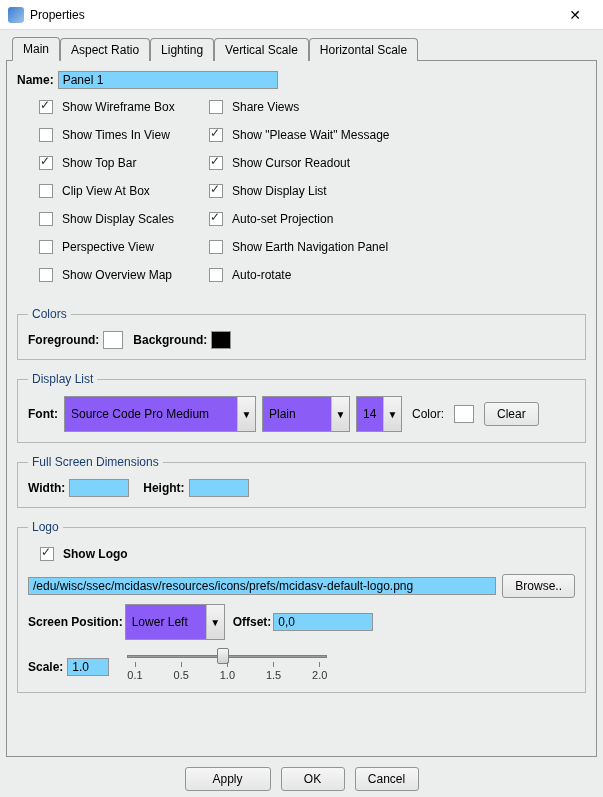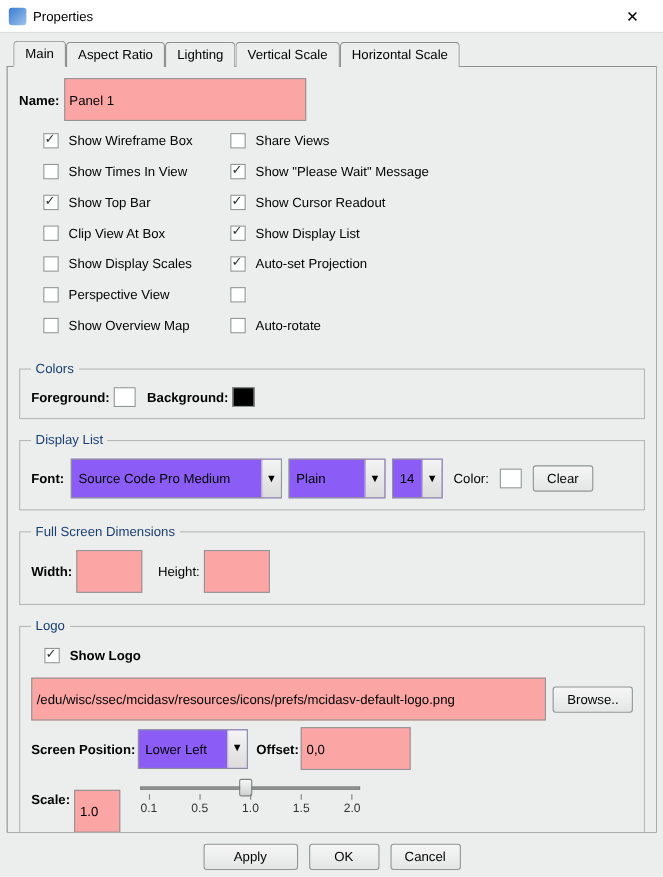--- a/index.html
+++ b/index.html
@@ -67,25 +67,25 @@
     border: 1px solid #8e9191;
     padding: 10px;
     background: #eceded;
     flex: 1;
     overflow: auto;
   }
   .row { display: flex; align-items: center; margin-bottom: 6px; }
   .row > label.lbl { margin-right: 4px; font-weight: bold; }
   input[type="text"] {
     border: 1px solid #919595;
-    background: #fca5a5;
+    background: #7dd3fc;
     padding: 2px 4px;
     font-family: inherit;
     font-size: 12px;
-    height: 39px;
+    height: 18px;
   }
   .checkbox-grid {
     display: grid;
     grid-template-columns: 170px 1fr;
     column-gap: 0;
     row-gap: 8px;
     margin: 8px 0 14px 18px;
   }
   .cb { display: flex; align-items: center; gap: 6px; }
   .cb input[type="checkbox"] {
@@ -237,20 +237,21 @@
           <input type="checkbox" checked="" style="">
           <span>Auto-set Projection</span>
         </div>
 
       <div class="cb">
           <input type="checkbox" style="">
           <span>Perspective View</span>
         </div>
       <div class="cb">
           <input type="checkbox" style="">
+          <span>Show Earth Navigation Panel</span>
         </div>
 
       <div class="cb">
           <input type="checkbox" style="">
           <span>Show Overview Map</span>
         </div>
 
       <div class="cb">
           <input type="checkbox" style="">
           <span>Auto-rotate</span>
@@ -288,21 +289,21 @@
         <span class="color-swatch" style="background:#ffffff;margin:0 4px"></span>
         <button class="btn">Clear</button>
       </div>
     </fieldset>
 
     <fieldset class="group">
       <legend>Full Screen Dimensions</legend>
       <div class="row" style="margin-bottom:0">
         <span style="font-weight:bold">Width:</span>
         <input type="text" style="width: 60px; margin: 0px 14px 0px 4px;" value="">
-        <span style="font-weight:normal">Height:</span>
+        <span style="font-weight:bold">Height:</span>
         <input type="text" style="width: 60px; margin-left: 4px;" value="">
       </div>
     </fieldset>
 
     <fieldset class="group">
       <legend>Logo</legend>
 
       <div class="cb indent" style="margin-bottom:10px">
         <input type="checkbox" checked="" style="">
         <span style="font-weight:bold">Show Logo</span>

